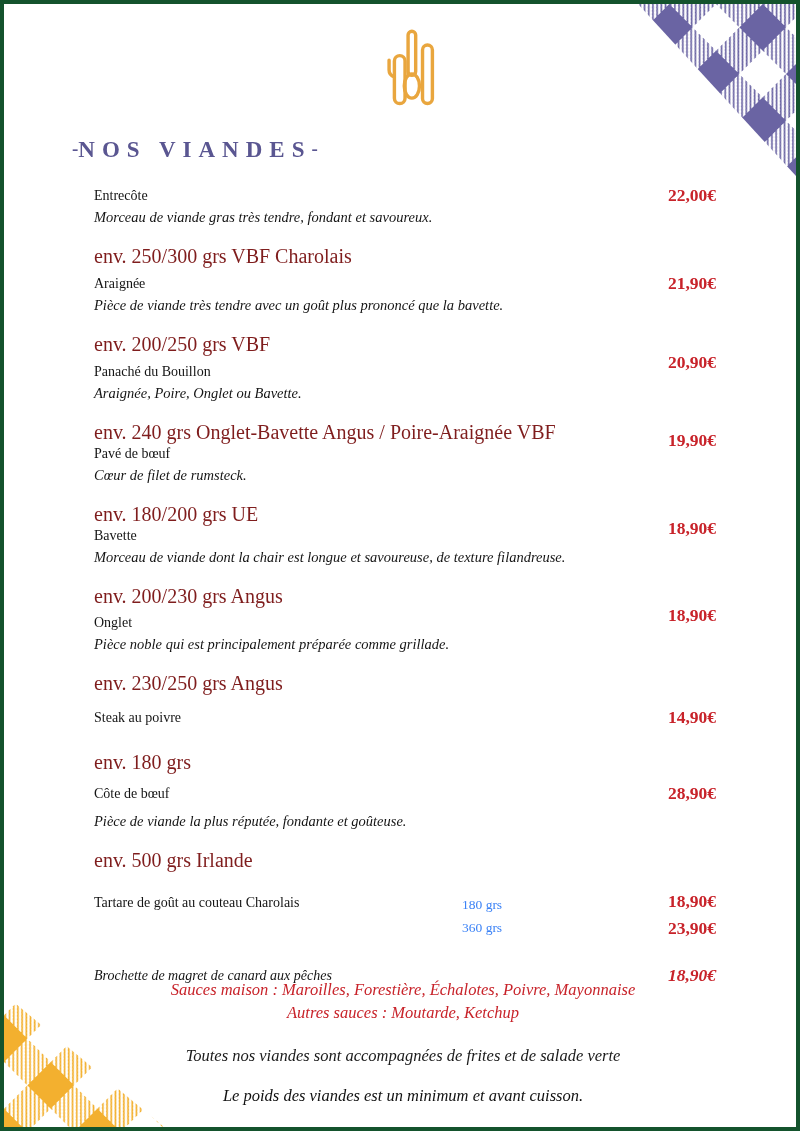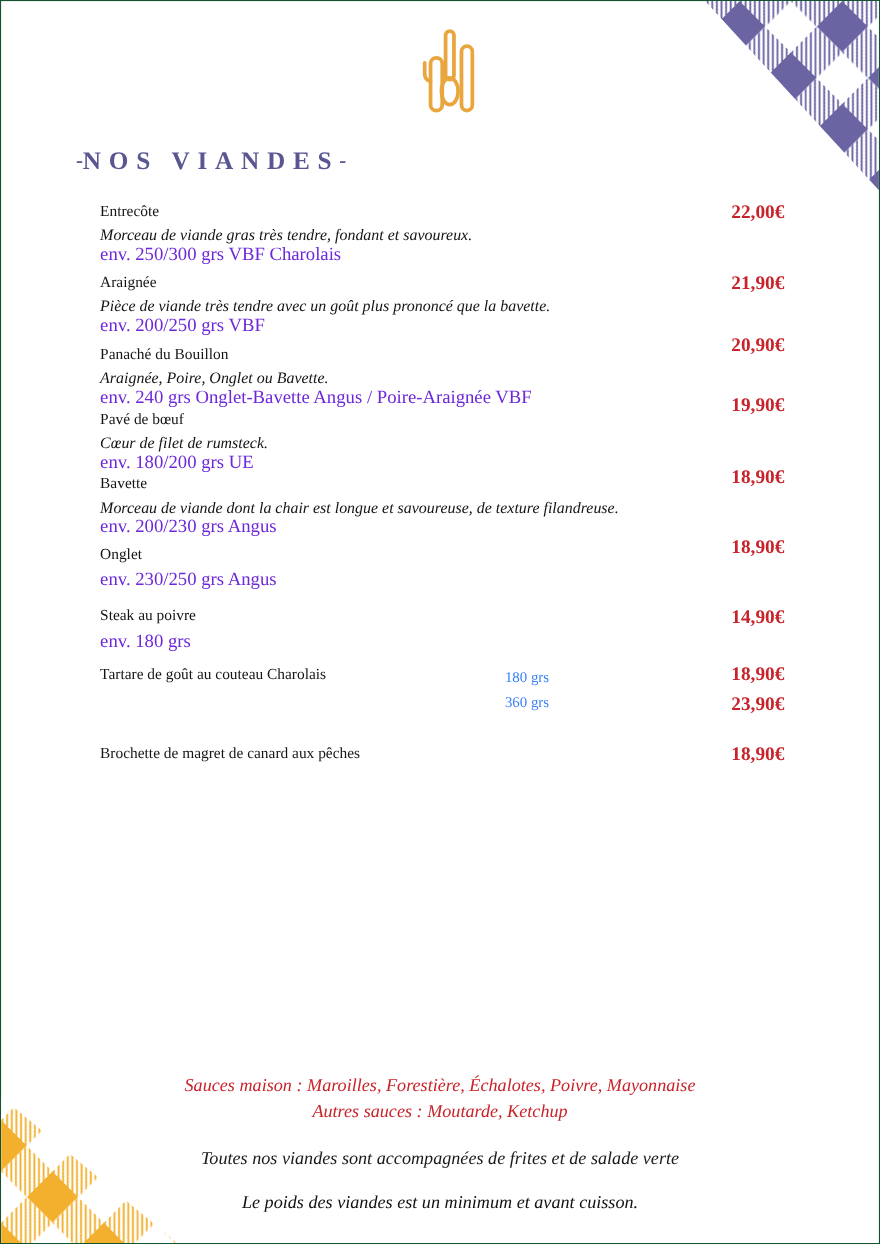--- a/index.html
+++ b/index.html
@@ -2,21 +2,21 @@
 <html><head>
 <meta charset="utf-8">
 <style>
   html,body{margin:0;padding:0;}
   body{
     width:800px;height:1131px;position:relative;background:#ffffff;
     font-family:"Liberation Serif","DejaVu Serif",serif;
     overflow:hidden;
   }
   .page{
-    position:absolute;inset:0;border:1px solid #14532d;box-sizing:border-box;
+    position:absolute;inset:0;border:4px solid #14532d;box-sizing:border-box;
   }
   
   .corner-tr{position:absolute;top:0;right:0;}
   .corner-bl{position:absolute;left:0;bottom:0;}
   
   .logo{position:absolute;left:360px;top:6px;}
   
   .page-title{
     position:absolute;left:68px;top:118px;
     color:#5a5691;font-weight:700;font-size:23px;letter-spacing:7px;
@@ -28,21 +28,21 @@
   .item{position:relative;}
   .item:nth-child(2){margin-top:6px;}
   .item:nth-child(3){margin-top:6px;}
   .item:nth-child(6){margin-top:5px;}
   .item:nth-child(7){margin-top:13px;}
   .item:nth-child(8){margin-top:10px;}
   .item:nth-child(9){margin-top:21px;}
   .item:nth-child(10){margin-top:22px;font-style:italic;}
   .item-name{font-size:14px;line-height:26px;color:#141414;display:inline-block;}
   .item-desc{font-style:italic;font-size:14.5px;line-height:16px;color:#141414;}
-  .item-info{font-size:17px;line-height:17px;color:#6d28d9;}
+  .item-info{font-size:20px;line-height:17px;color:#7f1d1d;margin-top:23px;}
   .item-desc:empty,.item-info:empty{display:none;}
   .item-price{
     position:absolute;right:0;top:2px;
     color:#c8232a;font-weight:700;font-size:17.5px;line-height:20px;
   }
   .item:nth-child(3) .item-price{top:-7px;}
   .item:nth-child(4) .item-price{top:-11px;}
   .item:nth-child(5) .item-price{top:-5px;}
   .item:nth-child(6) .item-price{top:-5px;}
   .item:nth-child(8) .item-desc{margin-top:6px;}
@@ -140,31 +140,38 @@
 
     <div class="item">
       <div><span class="item-name">Bavette</span></div>
       <div class="item-desc">Morceau de viande dont la chair est longue et savoureuse, de texture filandreuse.</div>
       <div class="item-info">env. 200/230 grs Angus</div>
       <span class="item-price">18,90€</span>
     </div>
 
     <div class="item">
       <div><span class="item-name">Onglet</span></div>
+      <div class="item-desc">Pièce noble qui est principalement préparée comme grillade.</div>
       <div class="item-info">env. 230/250 grs Angus</div>
       <span class="item-price">18,90€</span>
     </div>
 
     <div class="item">
       <div><span class="item-name">Steak au poivre</span></div>
 
       <div class="item-info">env. 180 grs</div>
       <span class="item-price">14,90€</span>
     </div>
 
+    <div class="item">
+      <div><span class="item-name">Côte de bœuf</span></div>
+      <div class="item-desc">Pièce de viande la plus réputée, fondante et goûteuse.</div>
+      <div class="item-info">env. 500 grs Irlande</div>
+      <span class="item-price">28,90€</span>
+    </div>
 
     <div class="item">
       <div class="variant-row">
         <span class="item-name">Tartare de goût au couteau Charolais</span>
         <span class="variant-weight">180 grs</span>
         <span class="item-price">18,90€</span>
       </div>
       <div class="variant-row second">
         <span class="variant-weight">360 grs</span>
         <span class="item-price">23,90€</span>

